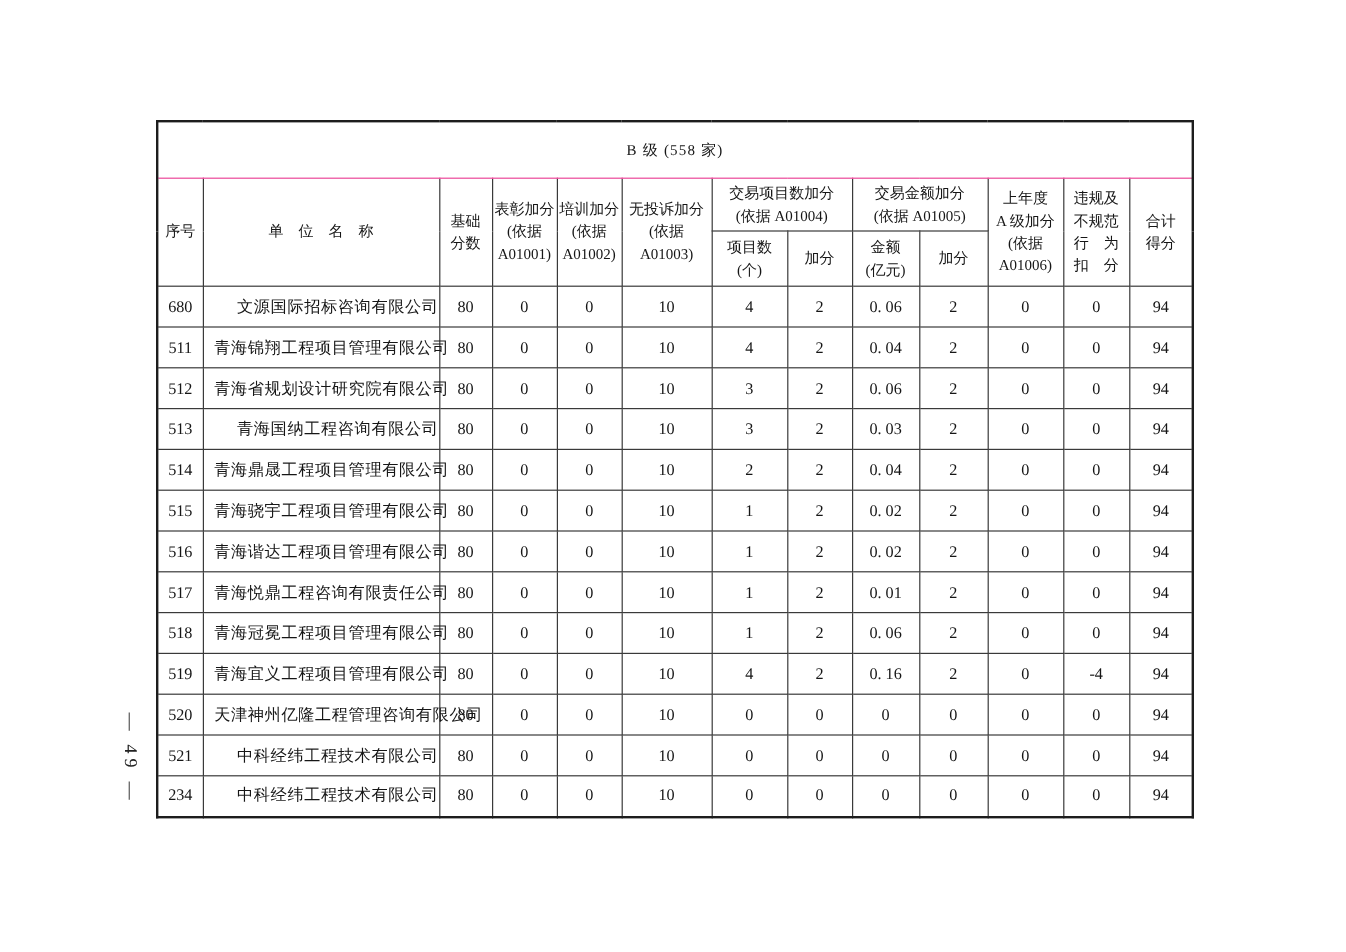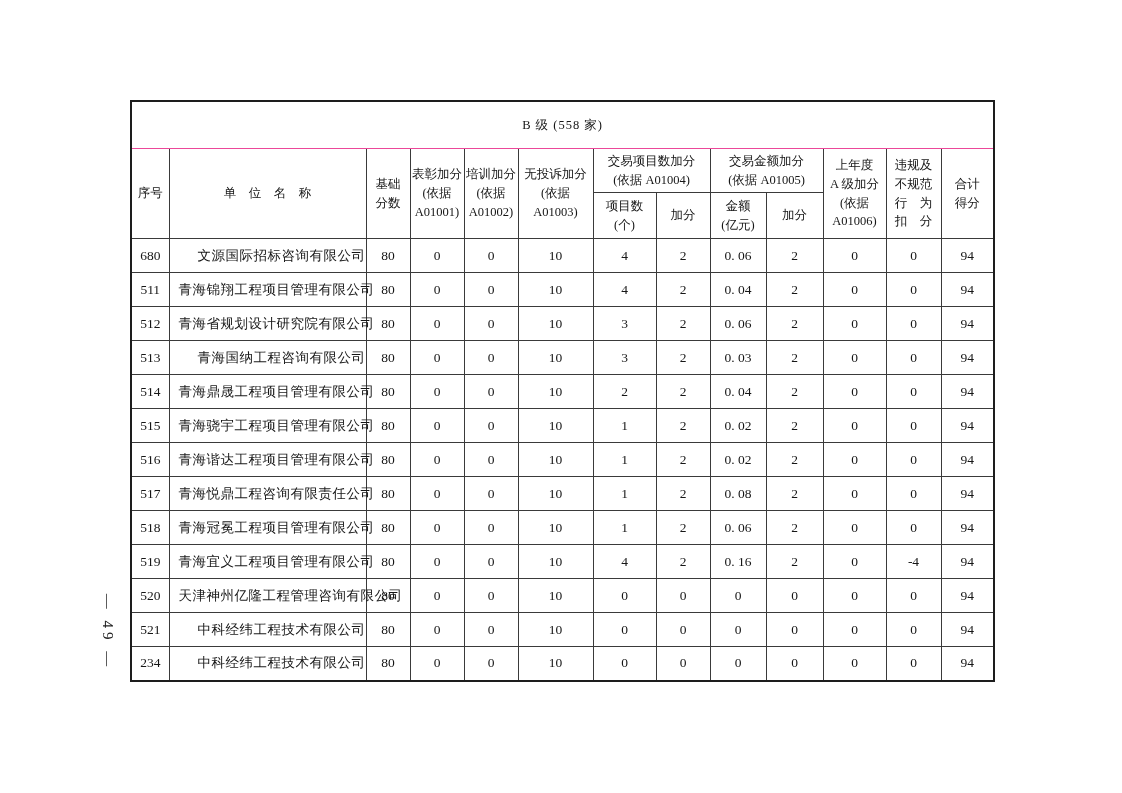--- a/index.html
+++ b/index.html
@@ -252,21 +252,21 @@
 
     <tr>
       <td>517</td>
       <td class="name-cell">青海悦鼎工程咨询有限责任公司</td>
       <td>80</td>
       <td>0</td>
       <td>0</td>
       <td>10</td>
       <td>1</td>
       <td>2</td>
-      <td>0. 08</td>
+      <td>0. 01</td>
       <td>2</td>
       <td>0</td>
       <td>0</td>
       <td>94</td>
     </tr>
 
     <tr>
       <td>518</td>
       <td class="name-cell">青海冠冕工程项目管理有限公司</td>
       <td>80</td>

